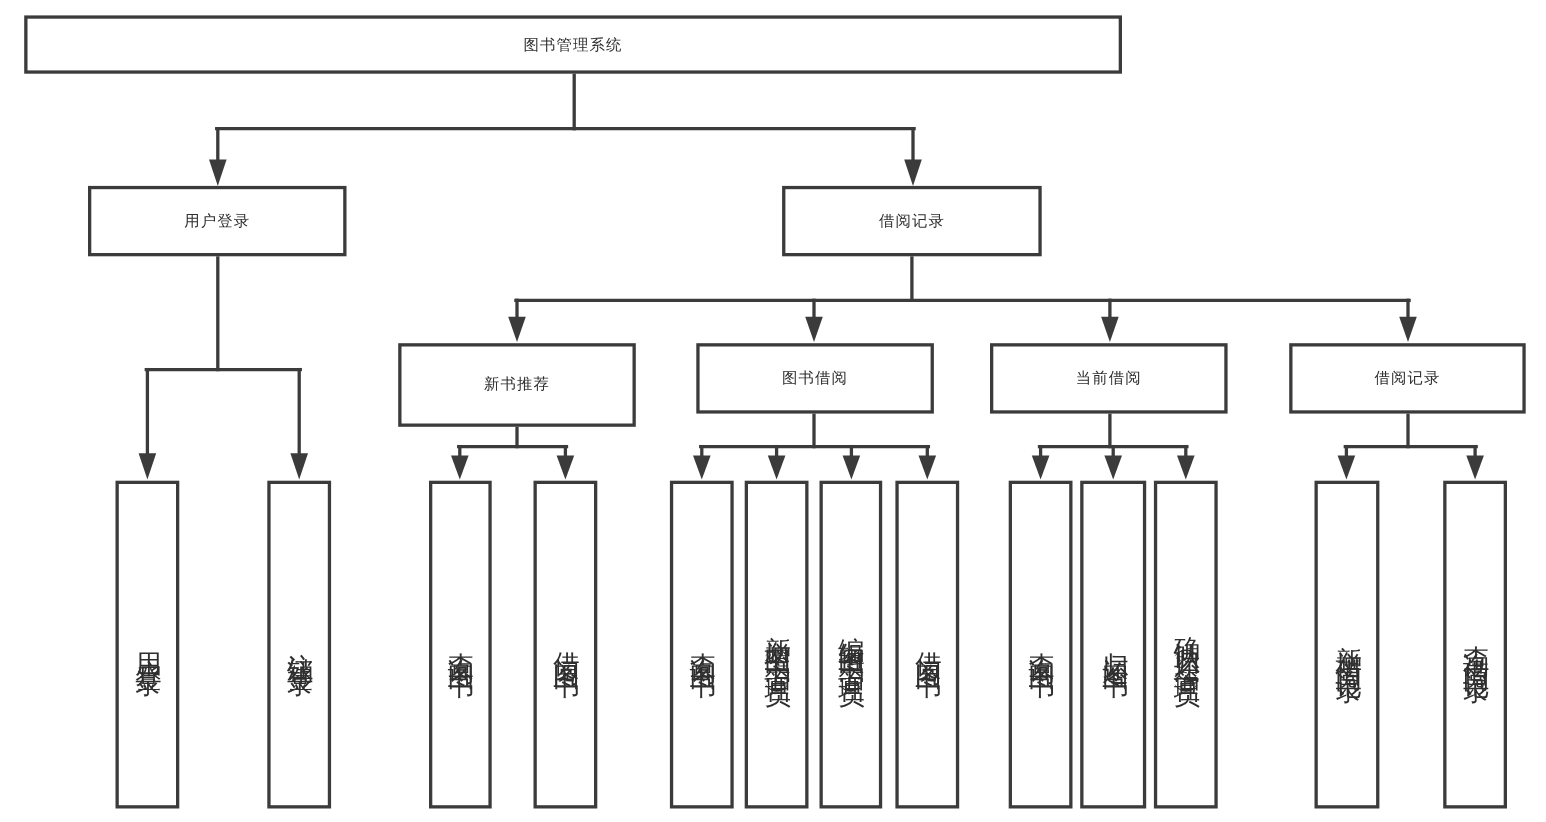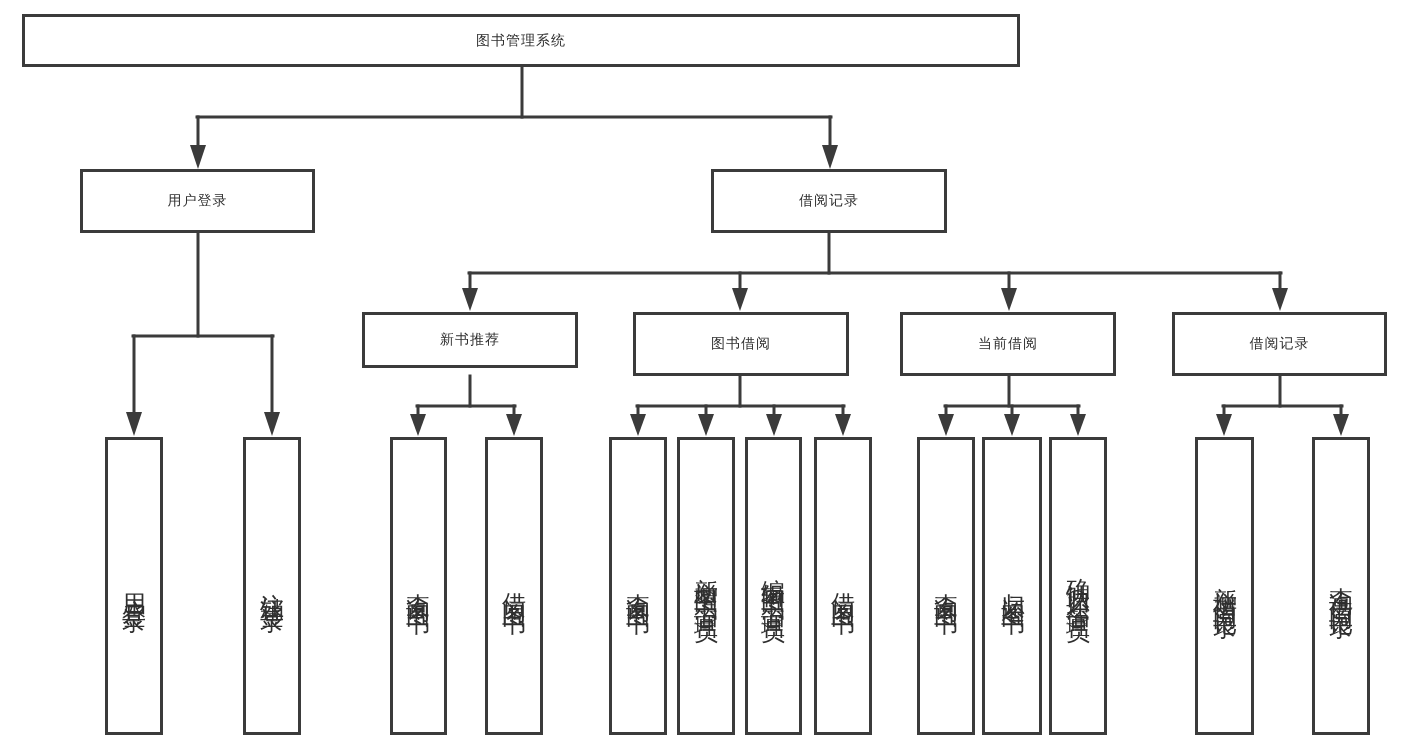--- a/index.html
+++ b/index.html
@@ -136,21 +136,21 @@
         <polygon points="1333,414 1349,414 1341,436" stroke="none"></polygon>
       </g>
     </g>
   </svg>
 
   <div class="node h" style="left:22px; top:14px; width:998px; height:53px;">图书管理系统</div>
 
   <div class="node h" style="left:80px; top:169px; width:235px; height:64px;">用户登录</div>
   <div class="node h" style="left:711px; top:169px; width:236px; height:64px;">借阅记录</div>
 
-  <div class="node h" style="left:362px; top:312px; width:216px; height:56px;">新书推荐</div>
+  <div class="node h" style="left:362px; top:312px; width:216px; height:76px;">新书推荐</div>
   <div class="node h" style="left:633px; top:312px; width:216px; height:64px;">图书借阅</div>
   <div class="node h" style="left:900px; top:312px; width:216px; height:64px;">当前借阅</div>
   <div class="node h" style="left:1172px; top:312px; width:215px; height:64px;font-family:Liberation Serif, serif;">借阅记录</div>
 
   <div class="node v" style="left:105px; top:437px; width:58px; height:298px;">用户登录</div>
   <div class="node v" style="left:243px; top:437px; width:58px; height:298px;">注销登录</div>
 
   <div class="node v" style="left:390px; top:437px; width:57px; height:298px;">查询图书</div>
   <div class="node v" style="left:485px; top:437px; width:58px; height:298px;">借阅图书</div>
 

